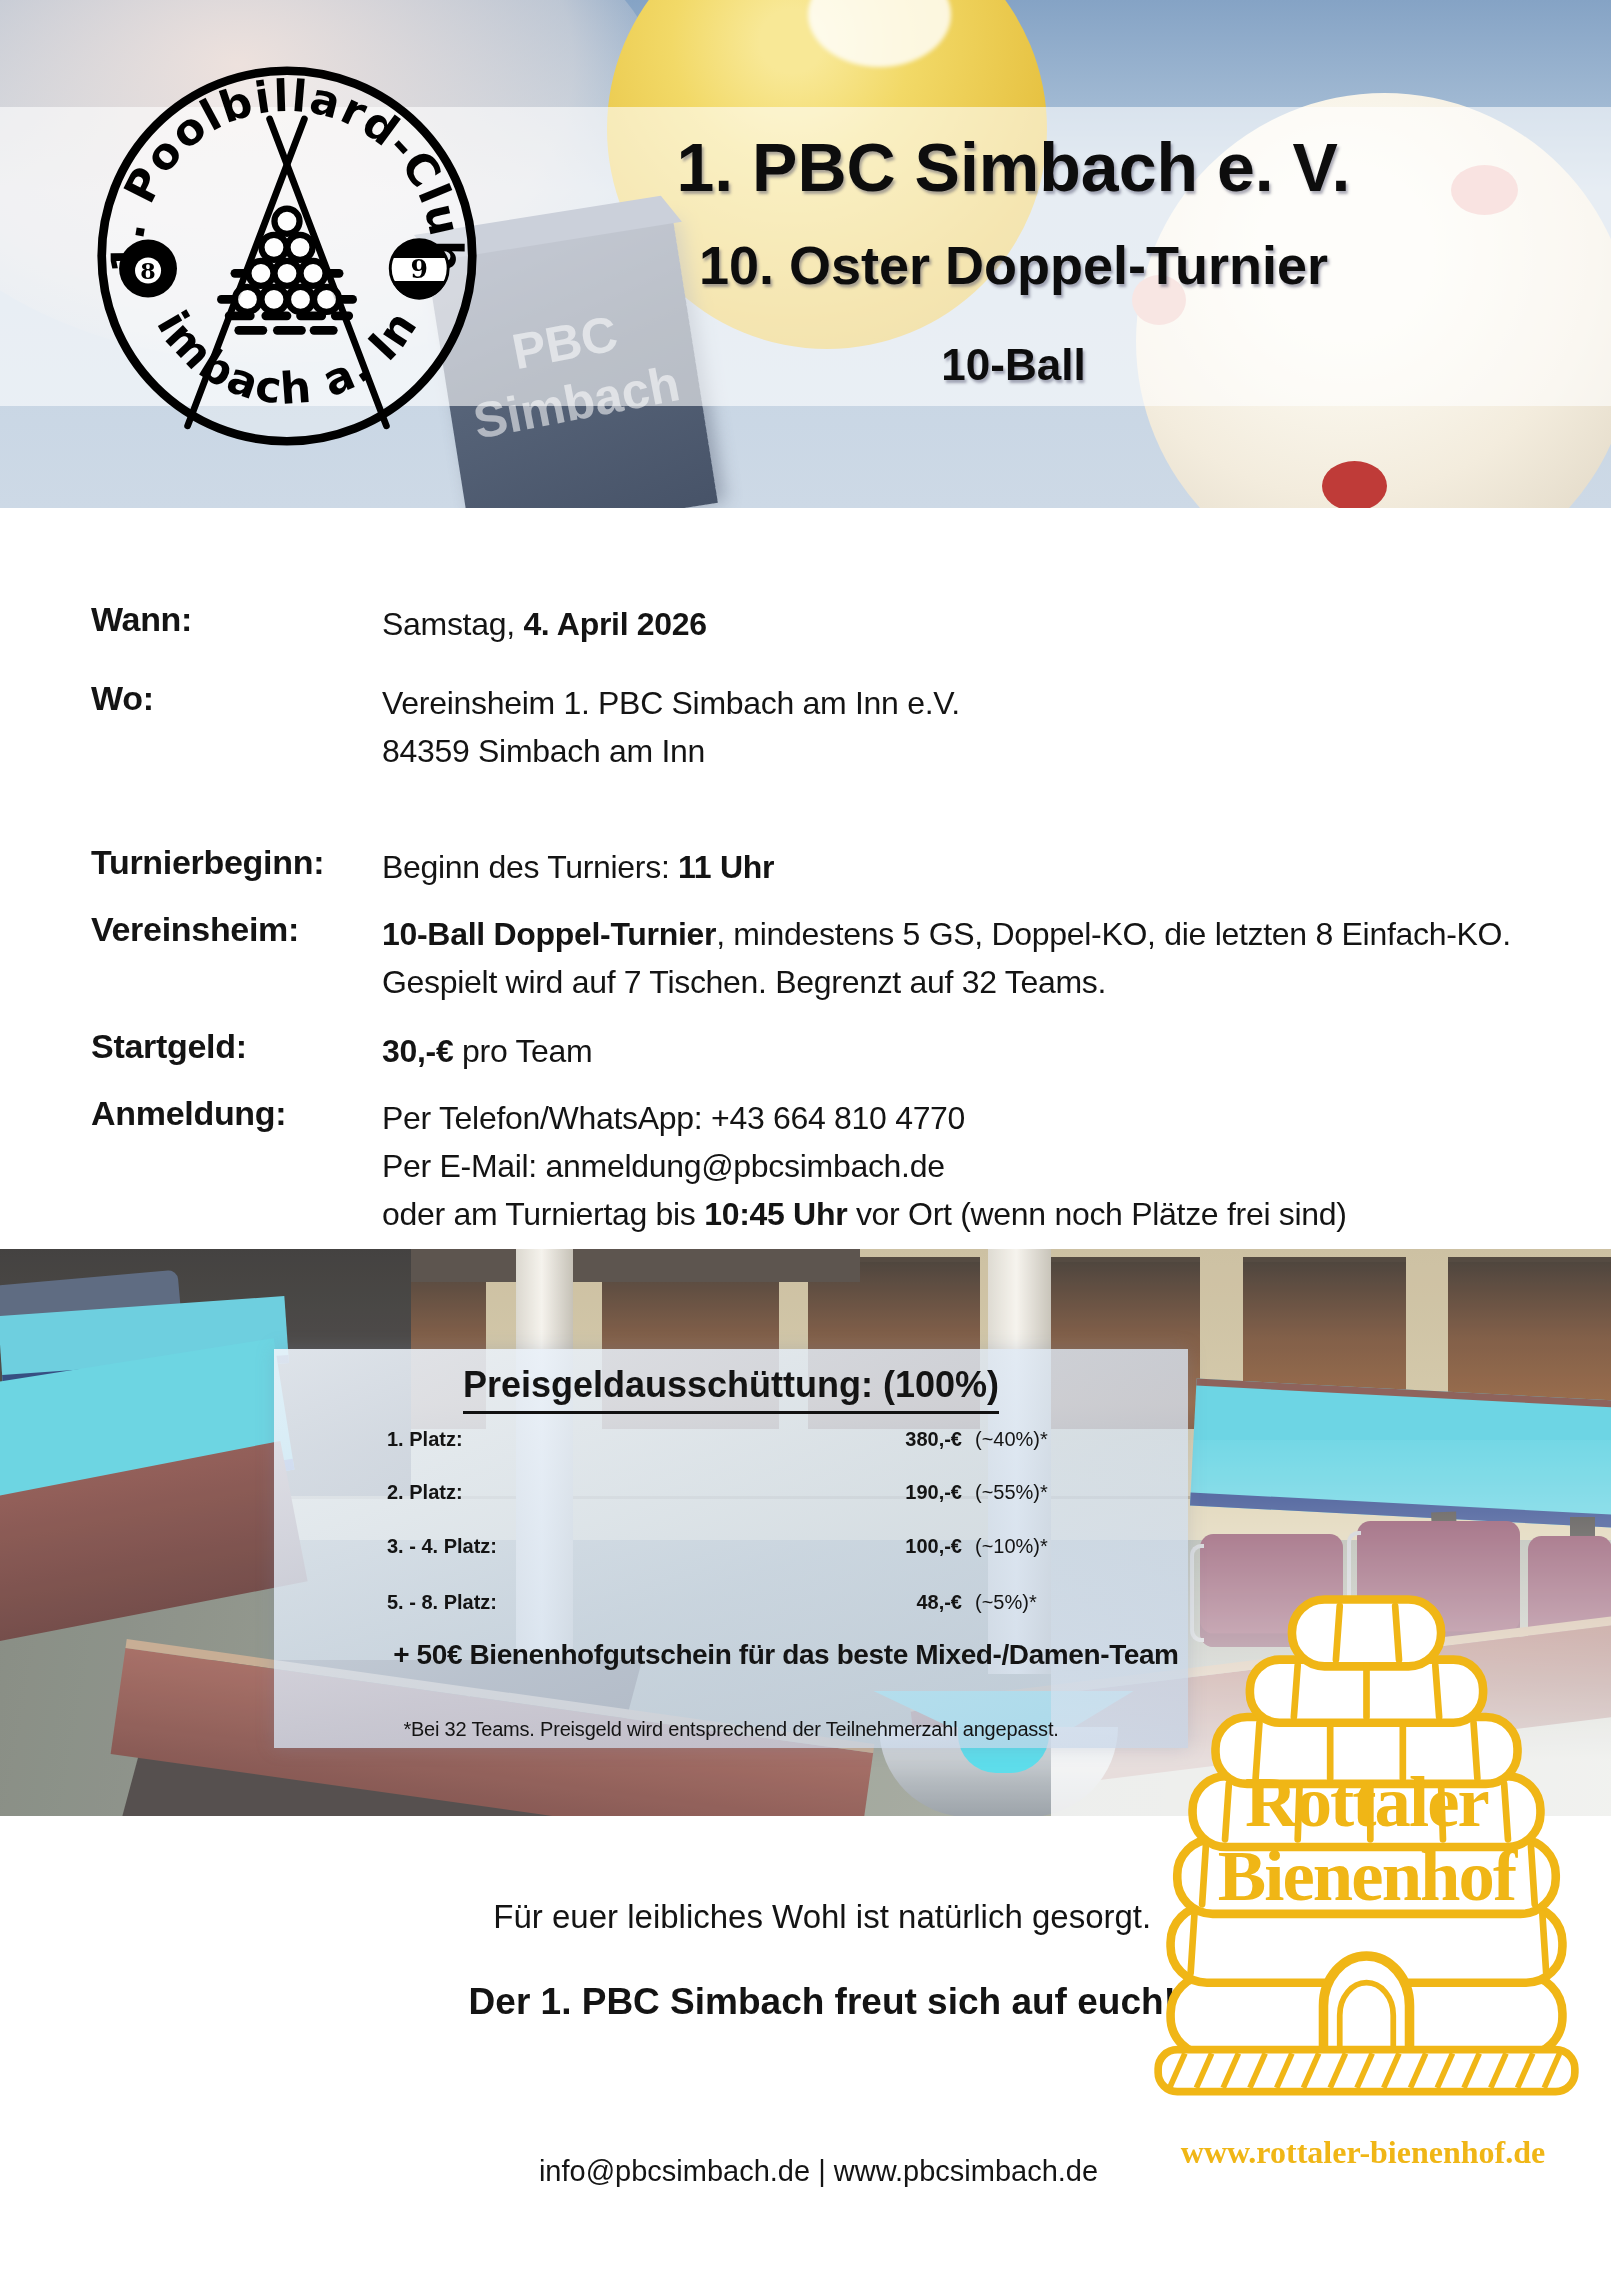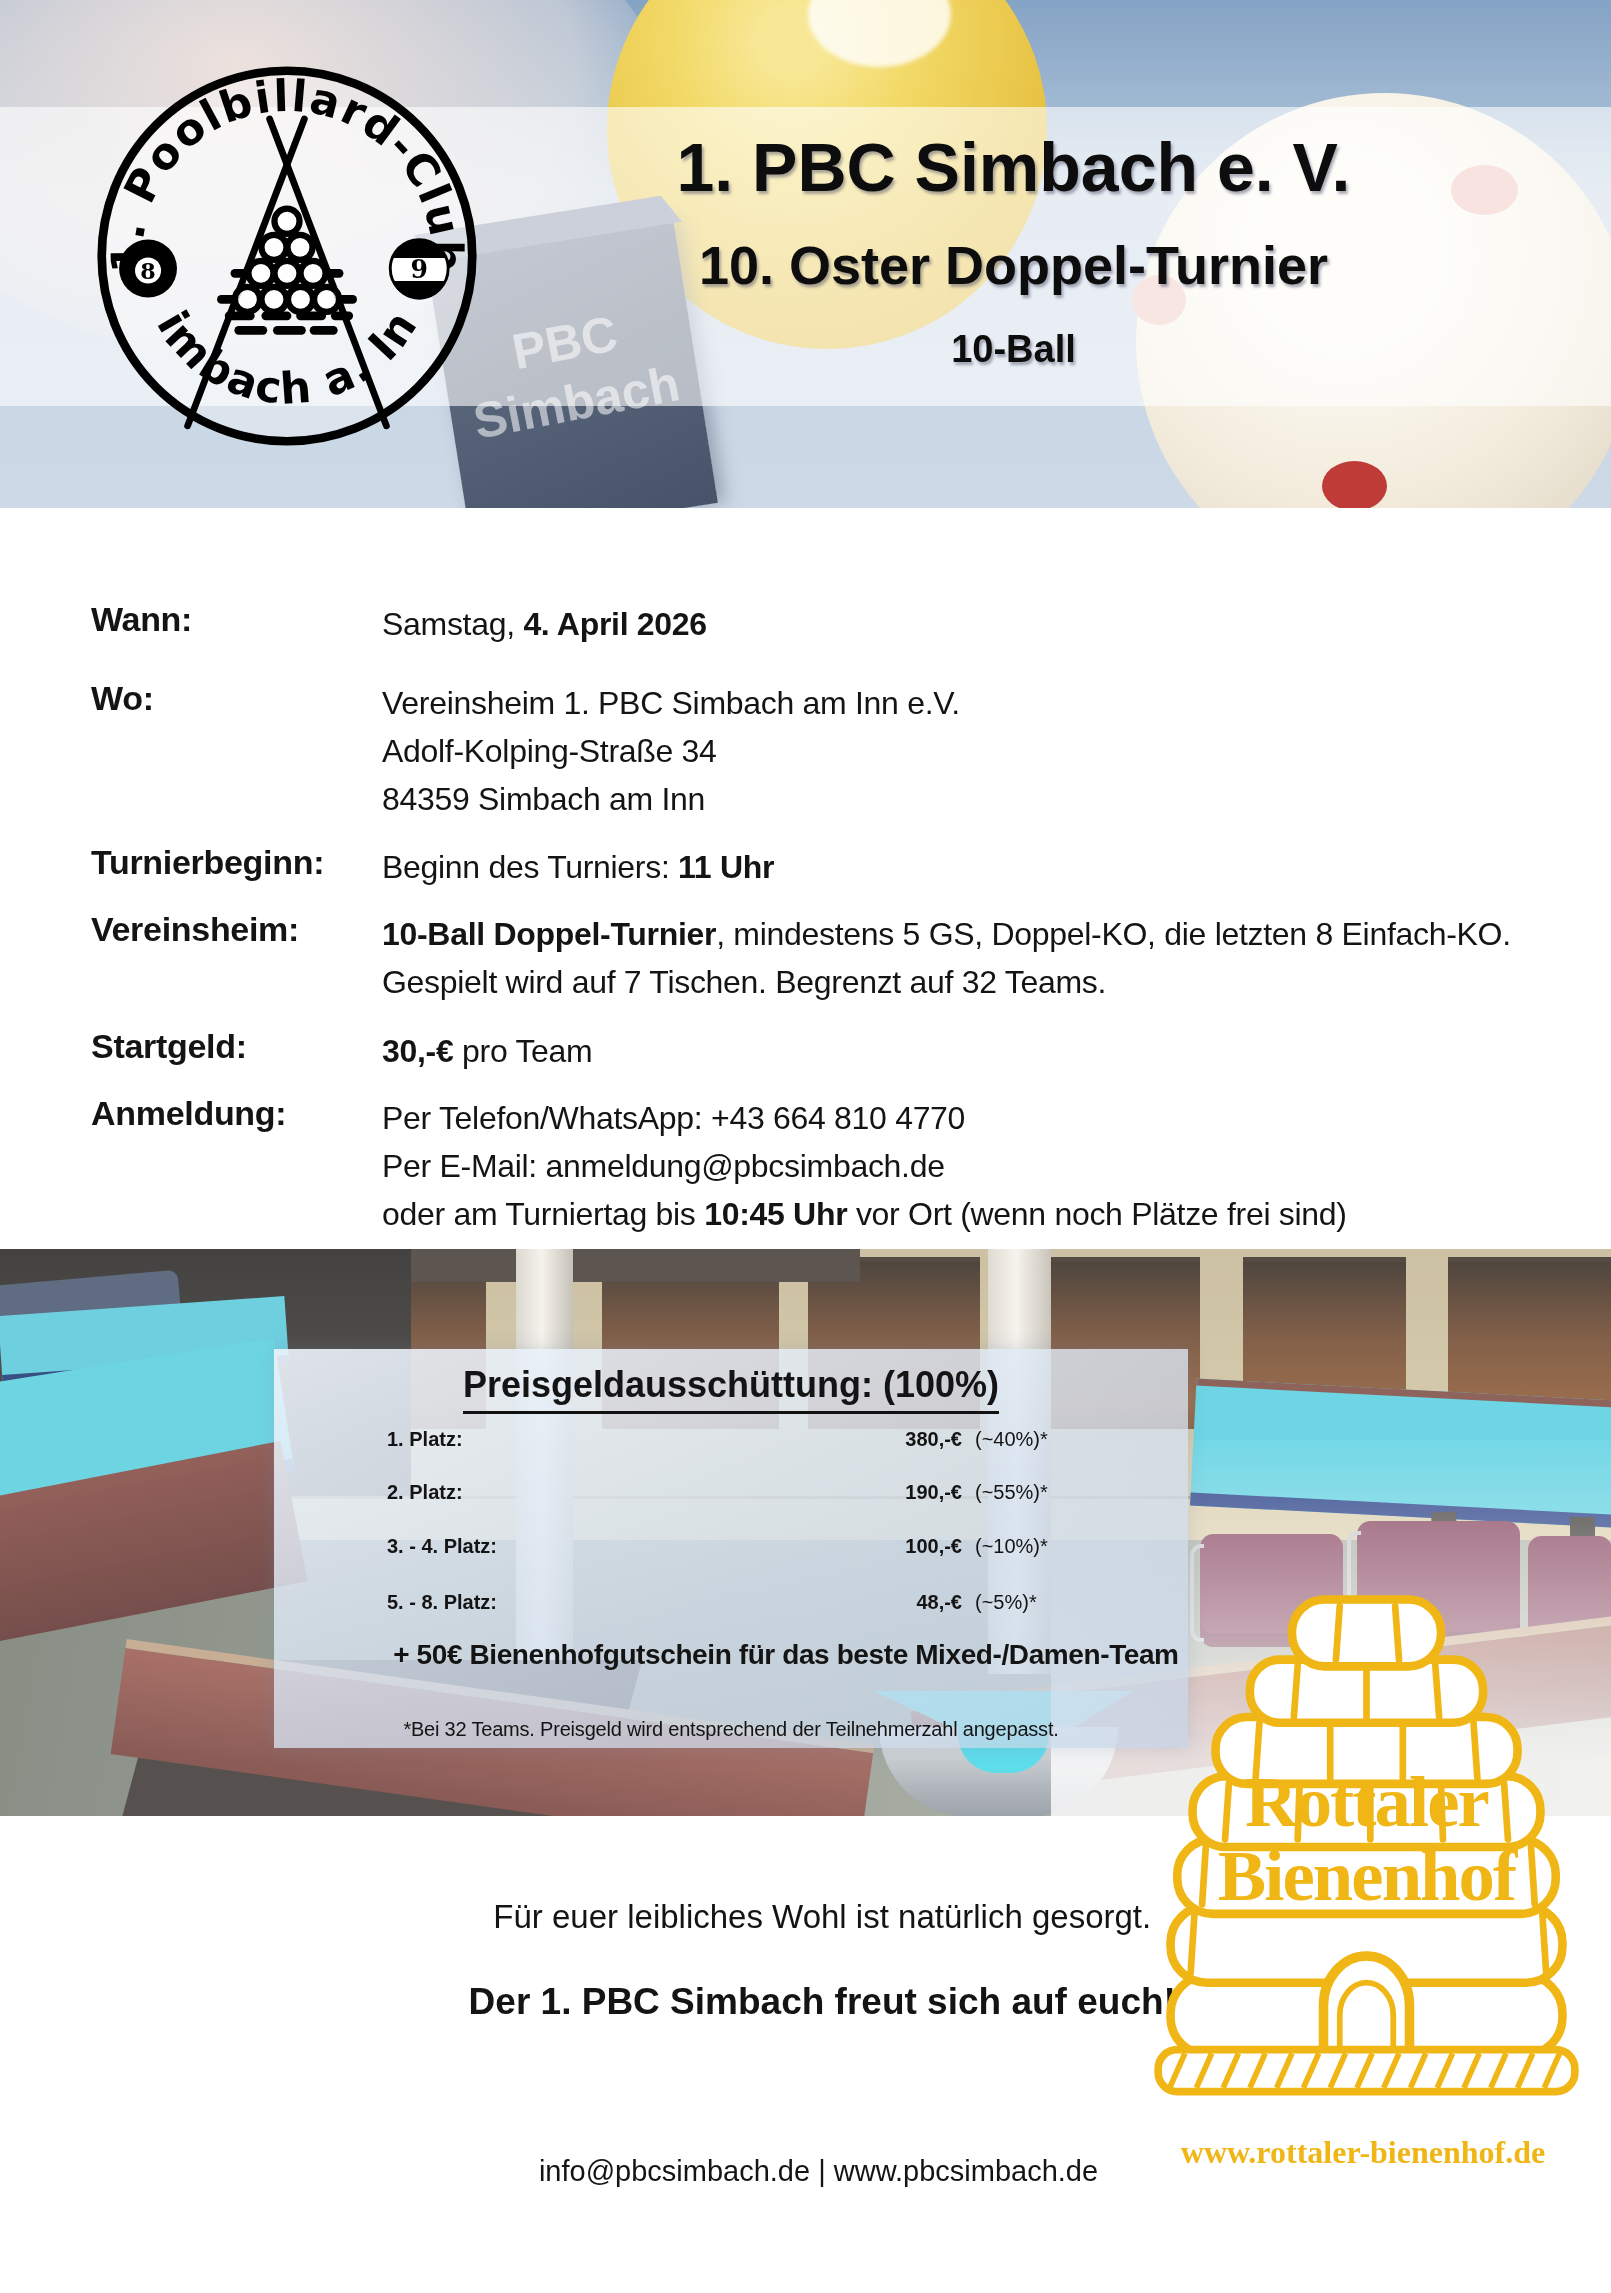--- a/index.html
+++ b/index.html
@@ -26,21 +26,21 @@
            transform:rotate(-9deg);box-shadow:7.6px 0 17px rgba(90,100,120,0.45);}
   .chalk-cube .cc-top{position:absolute;left:0;top:-25px;width:100%;height:29px;background:#7d89a2;transform:skewX(30deg);}
   .cc-txt{display:block;margin-top:75px;text-align:center;color:rgba(255,255,255,0.55);
           font-weight:bold;font-size:50px;line-height:61px;transform:rotate(-2deg);}
   .band{position:absolute;left:0;top:107px;width:1612px;height:299px;background:rgba(255,255,255,0.6);}
   .titles{position:absolute;left:415px;top:107px;width:1197px;height:299px;}
   .title-line{position:absolute;left:0;width:100%;text-align:center;font-weight:bold;color:#0d0d0d;
           text-shadow:1.9px 2.9px 2.9px rgba(70,70,100,0.45);}
   .t1{top:21px;font-size:68px;}
   .t2{top:127px;font-size:54px;}
-  .t3{top:221px;font-size:38px;}
+  .t3{top:233px;font-size:44px;}
   .logo{position:absolute;left:94px;top:63px;width:386px;height:386px;}
   .logo-arc{font-family:"DejaVu Sans",sans-serif;font-weight:bold;letter-spacing:2px;}
 
   
   .info-label{position:absolute;left:91px;font-weight:bold;font-size:34px;letter-spacing:-0.3px;}
   .info-lines{position:absolute;left:382px;width:1204px;font-size:32px;letter-spacing:-0.3px;line-height:48px;}
   .info-lines .b{font-weight:bold;}
 
   
   .hall{position:absolute;left:0;top:1249px;width:1612px;height:567px;overflow:hidden;background:#9aa096;}
@@ -185,21 +185,20 @@
       <span class="info-label">Wann:</span>
       <div class="info-lines">
         <div><span>Samstag, </span><span class="b">4. April 2026</span><span></span></div>
       </div>
     </div>
 
     <div class="abs" style="top:679px;">
       <span class="info-label">Wo:</span>
       <div class="info-lines">
         <div><span>Vereinsheim 1. PBC Simbach am Inn e.V.</span><span class="b"></span><span></span></div>
-        <div><span>Adolf-Kolping-Straße 34</span><span class="b"></span><span></span></div>
         <div><span>84359 Simbach am Inn</span><span class="b"></span><span></span></div>
       </div>
     </div>
 
     <div class="abs" style="top:843px;">
       <span class="info-label">Turnierbeginn:</span>
       <div class="info-lines">
         <div><span>Beginn des Turniers: </span><span class="b">11 Uhr</span><span></span></div>
       </div>
     </div>

